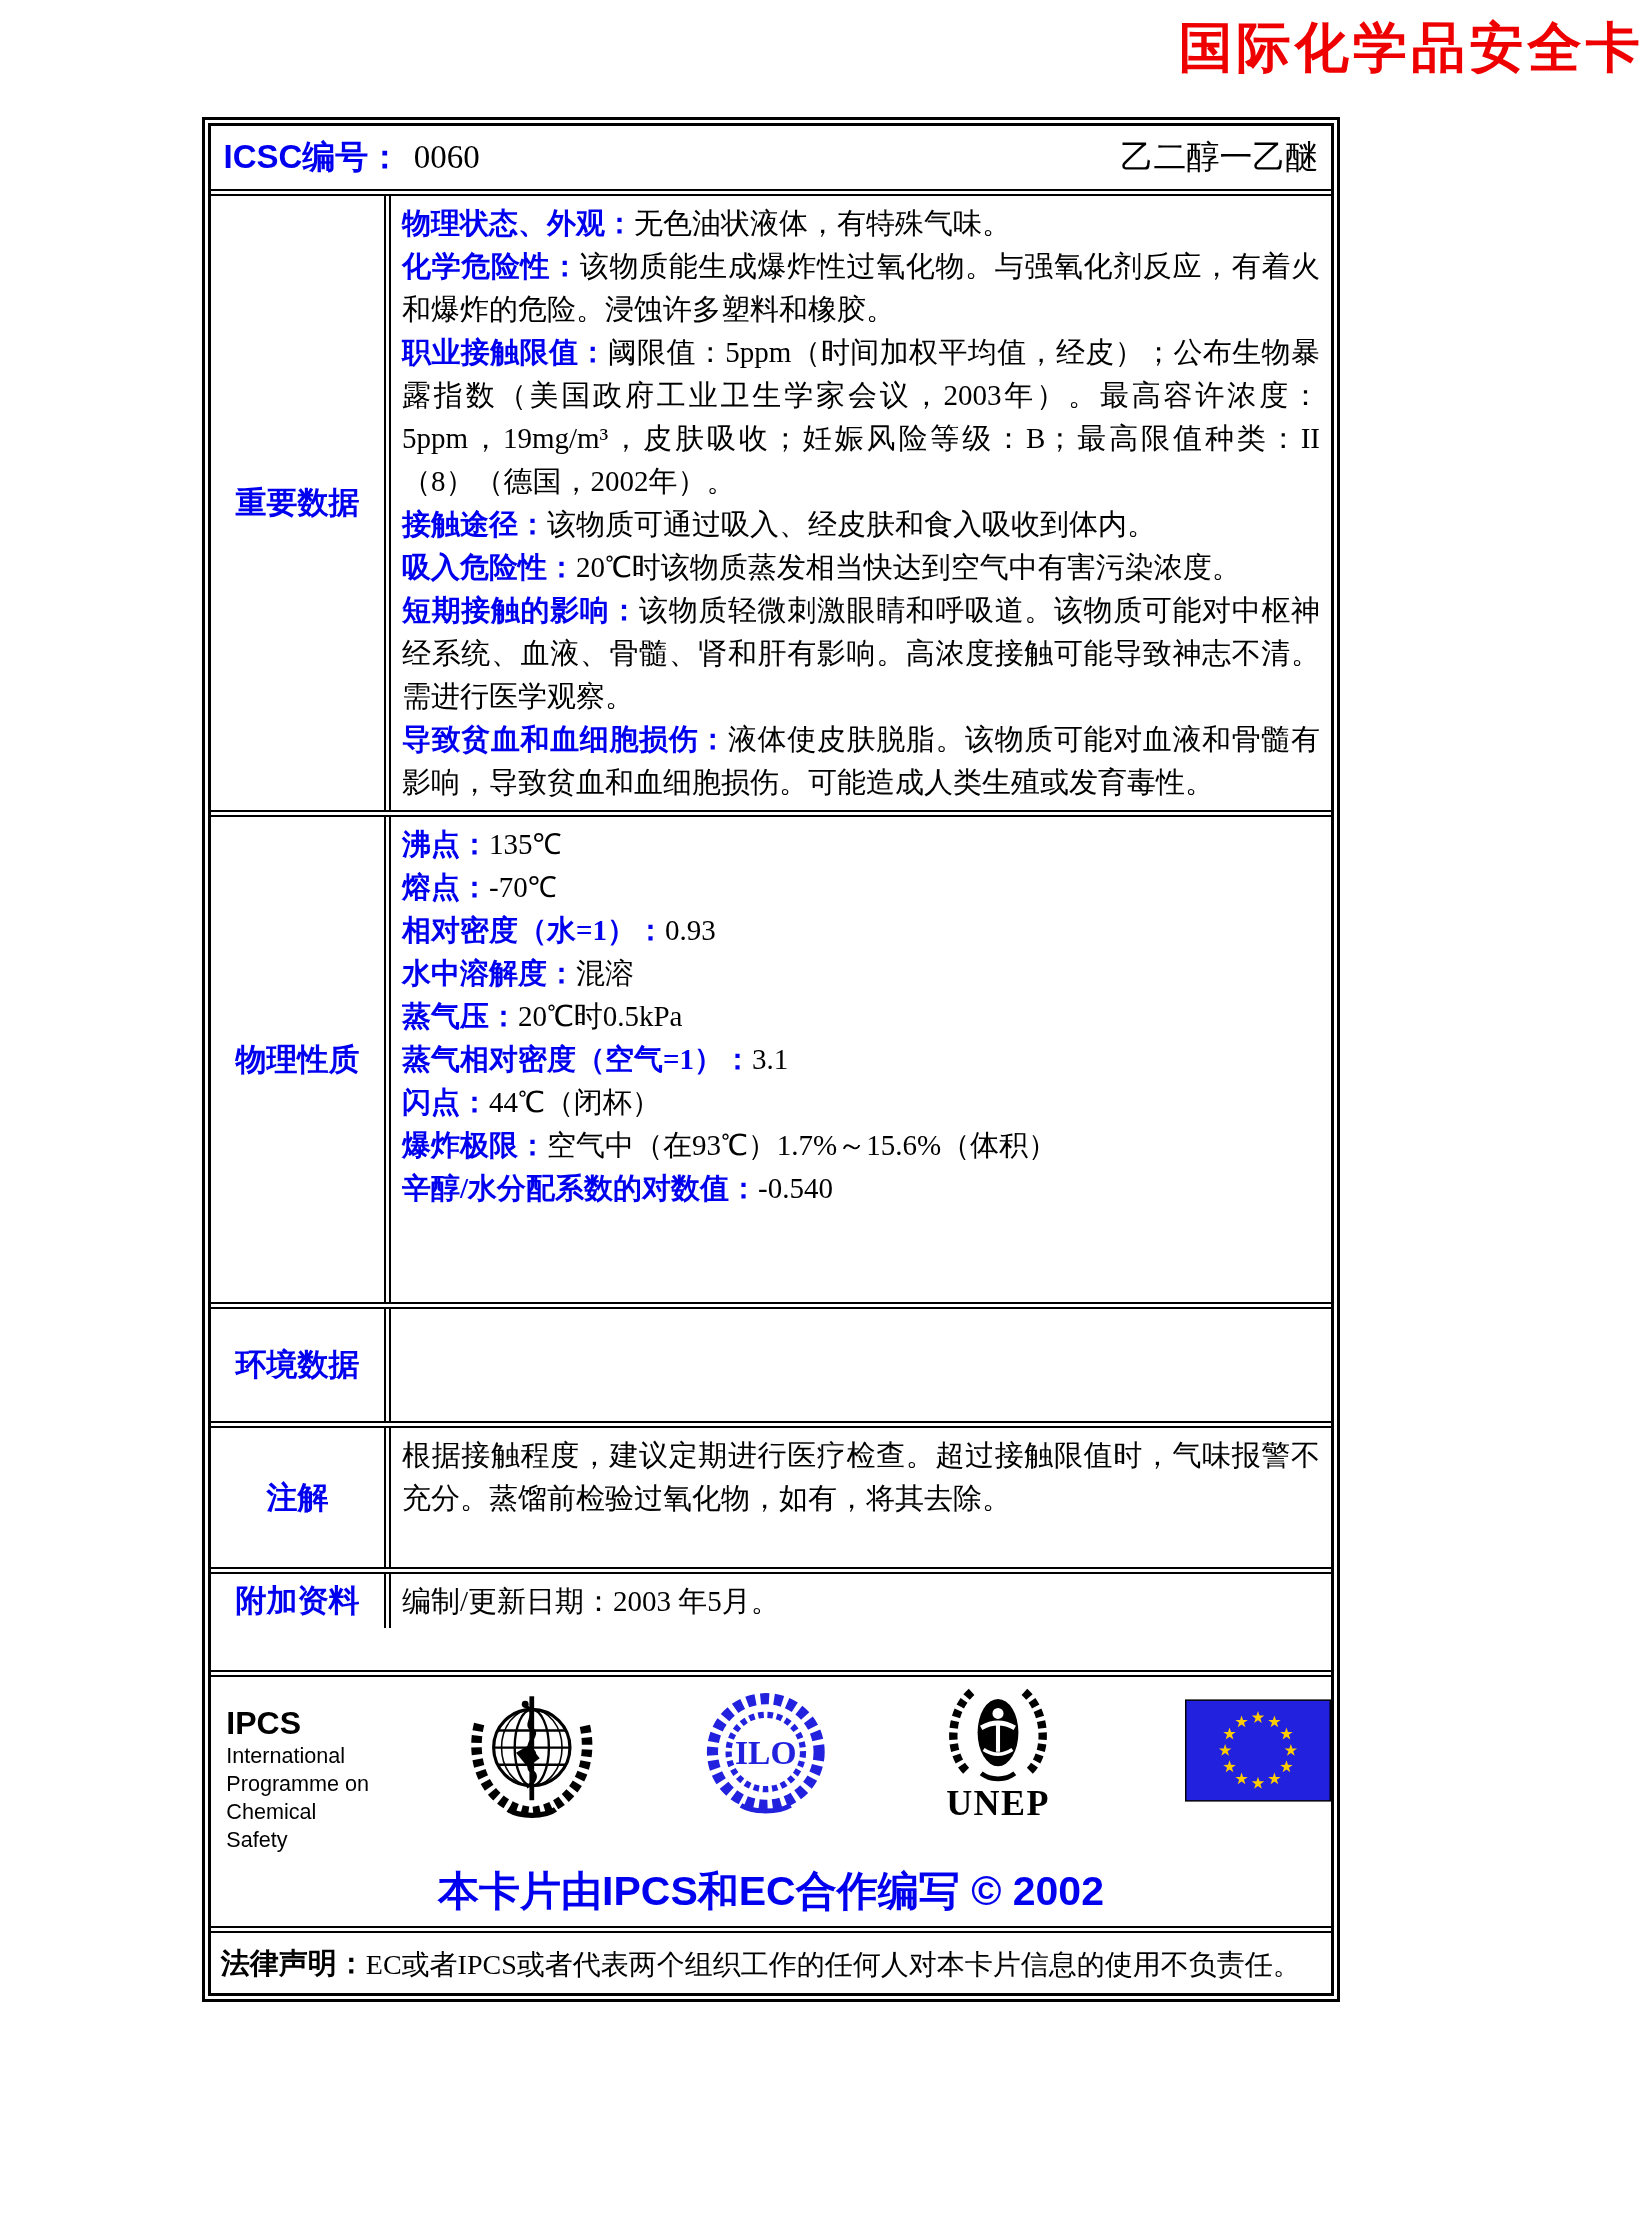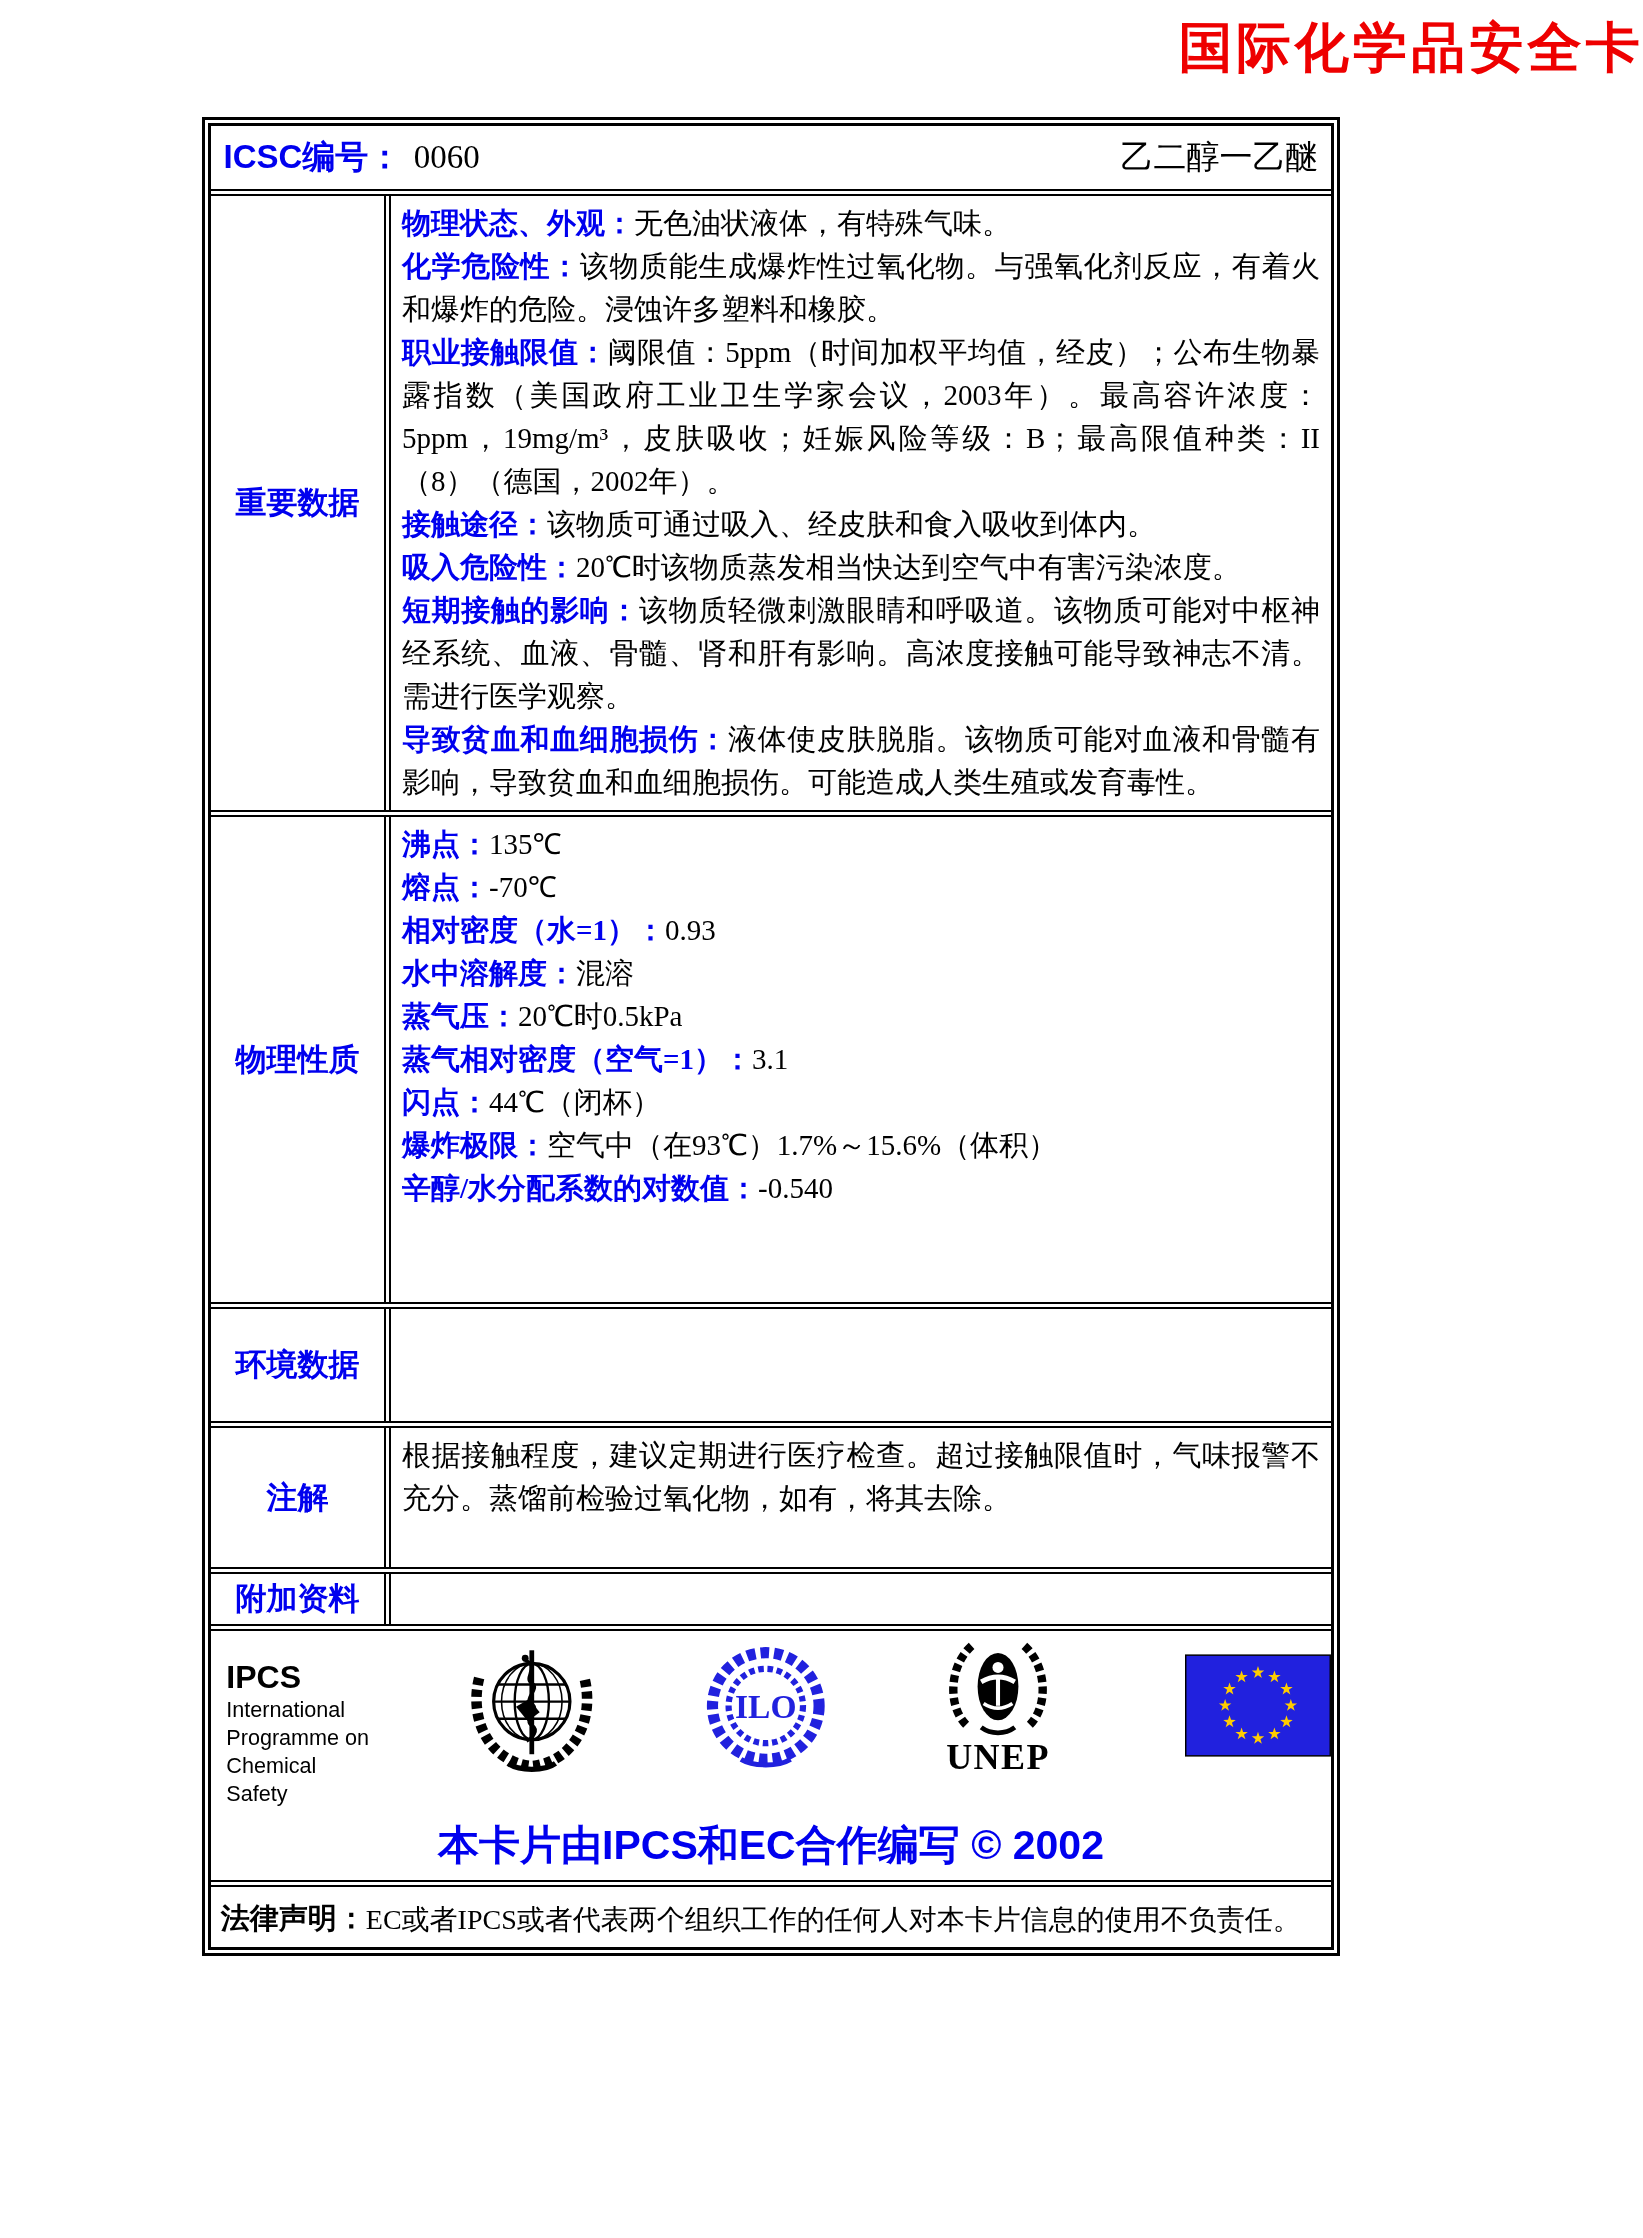--- a/index.html
+++ b/index.html
@@ -42,21 +42,21 @@
   .r-notes .cell-content{min-height:139px;}
   .r-extra .cell-content{min-height:49px;}
   .para{
     font-size:29px;line-height:43px;text-align:justify;
   }
   .plabel{
     font-family:Liberation Serif, serif;font-weight:bold;color:var(--blue);
   }
   .ptext{color:#000;}
   
-  .logo-row{display:block;padding:9.8px 0 7px 0;min-height:183px;}
+  .logo-row{display:block;padding:9.8px 0 7px 0;min-height:183px;margin-top:42px;}
   .logo-strip{display:flex;align-items:flex-start;}
   .ipcs-block{margin-left:15.3px;width:162px;font-family:"Liberation Sans", sans-serif;padding-top:18px;}
   .ipcs-acronym{font-size:32px;font-weight:bold;}
   .ipcs-line{font-size:21.6px;line-height:28px;}
   .logo-who{margin-left:84px;width:137px;height:137px;}
   .logo-ilo{margin-left:103px;width:137px;height:124px;margin-top:2.8px;}
   .logo-unep{margin-left:106px;width:120px;text-align:center;}
   .logo-unep svg{width:120px;height:96px;}
   .unep-text{font-family:"Liberation Serif", serif;font-weight:bold;font-size:36px;line-height:36px;letter-spacing:1.4px;}
   .logo-eu{margin-left:127px;margin-top:12.5px;width:152px;height:103px;}
@@ -139,20 +139,24 @@
   <div class="row r-notes">
     <div class="cell-label">注解</div>
     <div class="cell-content">
 
         <p class="para"><span class="ptext">根据接触程度，建议定期进行医疗检查。超过接触限值时，气味报警不充分。蒸馏前检验过氧化物，如有，将其去除。</span></p>
       </div>
   </div>
 
   <div class="row r-extra">
     <div class="cell-label">附加资料</div>
+    <div class="cell-content">
+
+        <p class="para"><span class="ptext">编制/更新日期：2003 年5月。</span></p>
+      </div>
   </div>
 
   <div class="row logo-row">
     <div class="logo-strip">
       <div class="ipcs-block">
         <div class="ipcs-acronym">IPCS</div>
         <div class="ipcs-line">International</div>
         <div class="ipcs-line">Programme on</div>
         <div class="ipcs-line">Chemical Safety</div>
       </div>

